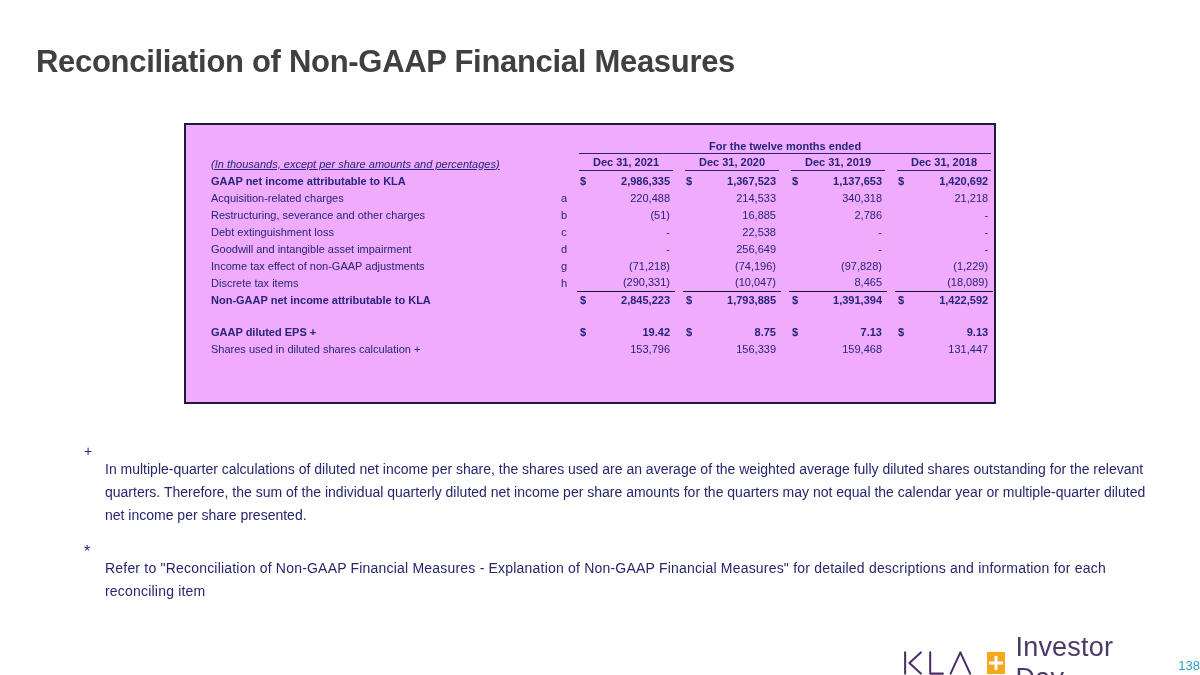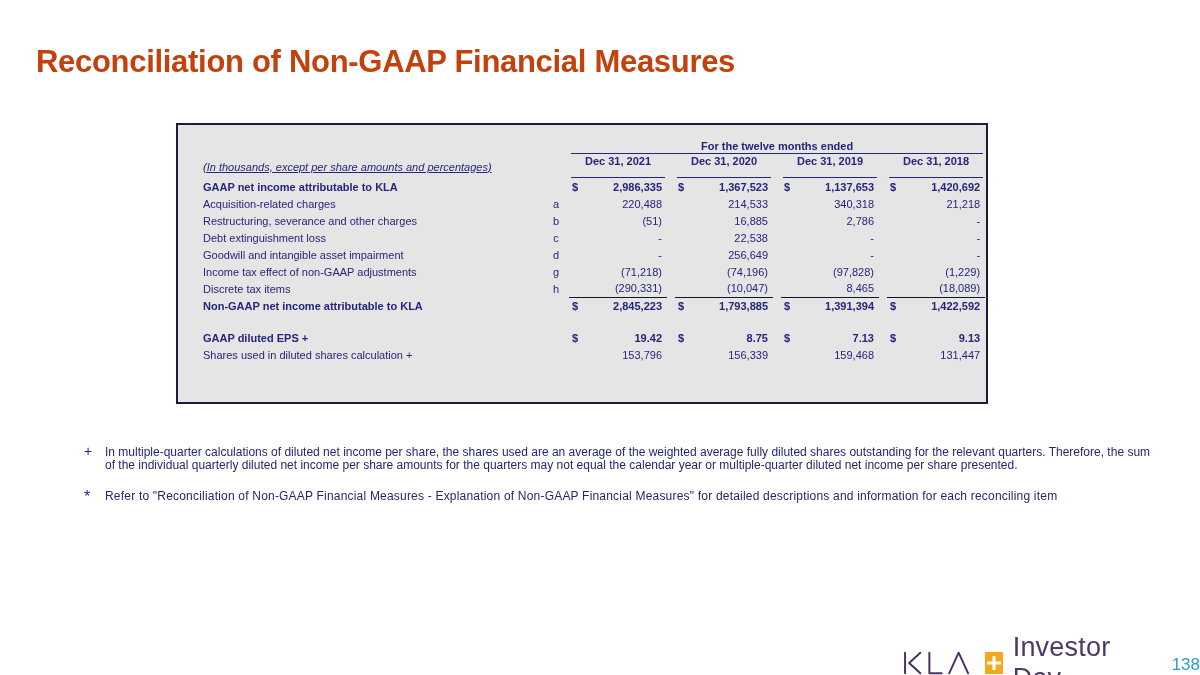--- a/index.html
+++ b/index.html
@@ -1,60 +1,60 @@
 <!DOCTYPE html>
 <html><head>
 <meta charset="utf-8">
 <style>
   * { margin:0; padding:0; box-sizing:border-box; }
   html,body { width:1200px; height:675px; background:#ffffff; overflow:hidden;
               font-family:"Liberation Sans", sans-serif; }
   .slide { position:relative; width:1200px; height:675px; background:#fff; }
 
   .title { position:absolute; left:36px; top:44px; font-size:31px; font-weight:bold;
-           color:#c2410c; letter-spacing:-0.3px; }
+           color:#404040; letter-spacing:-0.3px; }
 
   
-  .tablebox { position:absolute; left:176px; top:123px; width:812px; height:281px;
-              border:2px solid #1c1c38; padding-top:13px; background:#e5e5e5; }
+  .tablebox { position:absolute; left:184px; top:123px; width:812px; height:281px;
+              border:2px solid #1c1c38; padding-top:13px; background:#f0abfc; }
   table { border-collapse:collapse; table-layout:fixed; width:806px; margin-left:1px;
           font-size:11px; color:#26247c; }
   td { height:17px; padding:0; white-space:nowrap; vertical-align:middle; }
   td.lbl   { padding-left:24px; }
   td.lbl.indent { }
   td.ltr   { text-align:center; }
   td.usd   { text-align:left; padding-left:3px; font-weight:normal; }
   td.val   { text-align:right; padding-right:5px; }
   tr.bold td.lbl, tr.bold td.usd, tr.bold td.val { font-weight:bold; }
   .u { text-decoration:underline; }
   .subhead { font-style:italic; text-decoration:underline; }
   .ghdiv   { border-bottom:1px solid #26247c; text-align:center; font-weight:bold;
              padding-bottom:1px; margin:0 2px; }
   .datediv { border-bottom:1px solid #26247c; text-align:center; font-weight:bold;
-             padding-bottom:10px; margin:0 2px; }
+             padding-bottom:2px; margin:0 2px; }
   tr.rule td.money { border-bottom:1px solid #0f172a; }
   tr.sp td { height:15px; }
 
   
   .footnotes { position:absolute; left:84px; top:446px; width:1080px; color:#26266F; }
   .fn { display:flex; align-items:flex-start; margin-bottom:18px; }
   .fn .marker { width:21px; flex:0 0 21px; font-size:14px; position:relative; top:-3px; }
-  .fn .txt { font-size:12px; line-height:13px; width:1050px; }
+  .fn .txt { font-size:14px; line-height:23px; width:1050px;margin-top:12px; }
   .fn.star .marker { font-size:16px; top:-2px; }
   .fn.star .txt { letter-spacing:0.2px; }
 
   
   .logo-row { position:absolute; left:903px; top:632px; display:flex; align-items:center; }
   .kla-svg { display:block; }
   .plus-box { width:22px; height:22px; background:#F6A81C; margin-left:9px;
               display:flex; align-items:center; justify-content:center; }
   .plus-box svg { display:block; }
   .event-name { margin-left:10px; font-size:27px; color:#4A3A66; letter-spacing:0.2px;
                 font-weight:400; }
-  .page-num { margin-left:32px; font-size:17px; color:#2D9DC8; position:relative; top:2px; }
+  .page-num { margin-left:32px; font-size:13px; color:#2D9DC8; position:relative; top:2px; }
 </style>
 </head>
 <body>
 
 <div class="slide">
 
   <div class="title">Reconciliation of Non-GAAP Financial Measures</div>
 
   <div class="tablebox">
     <table>

